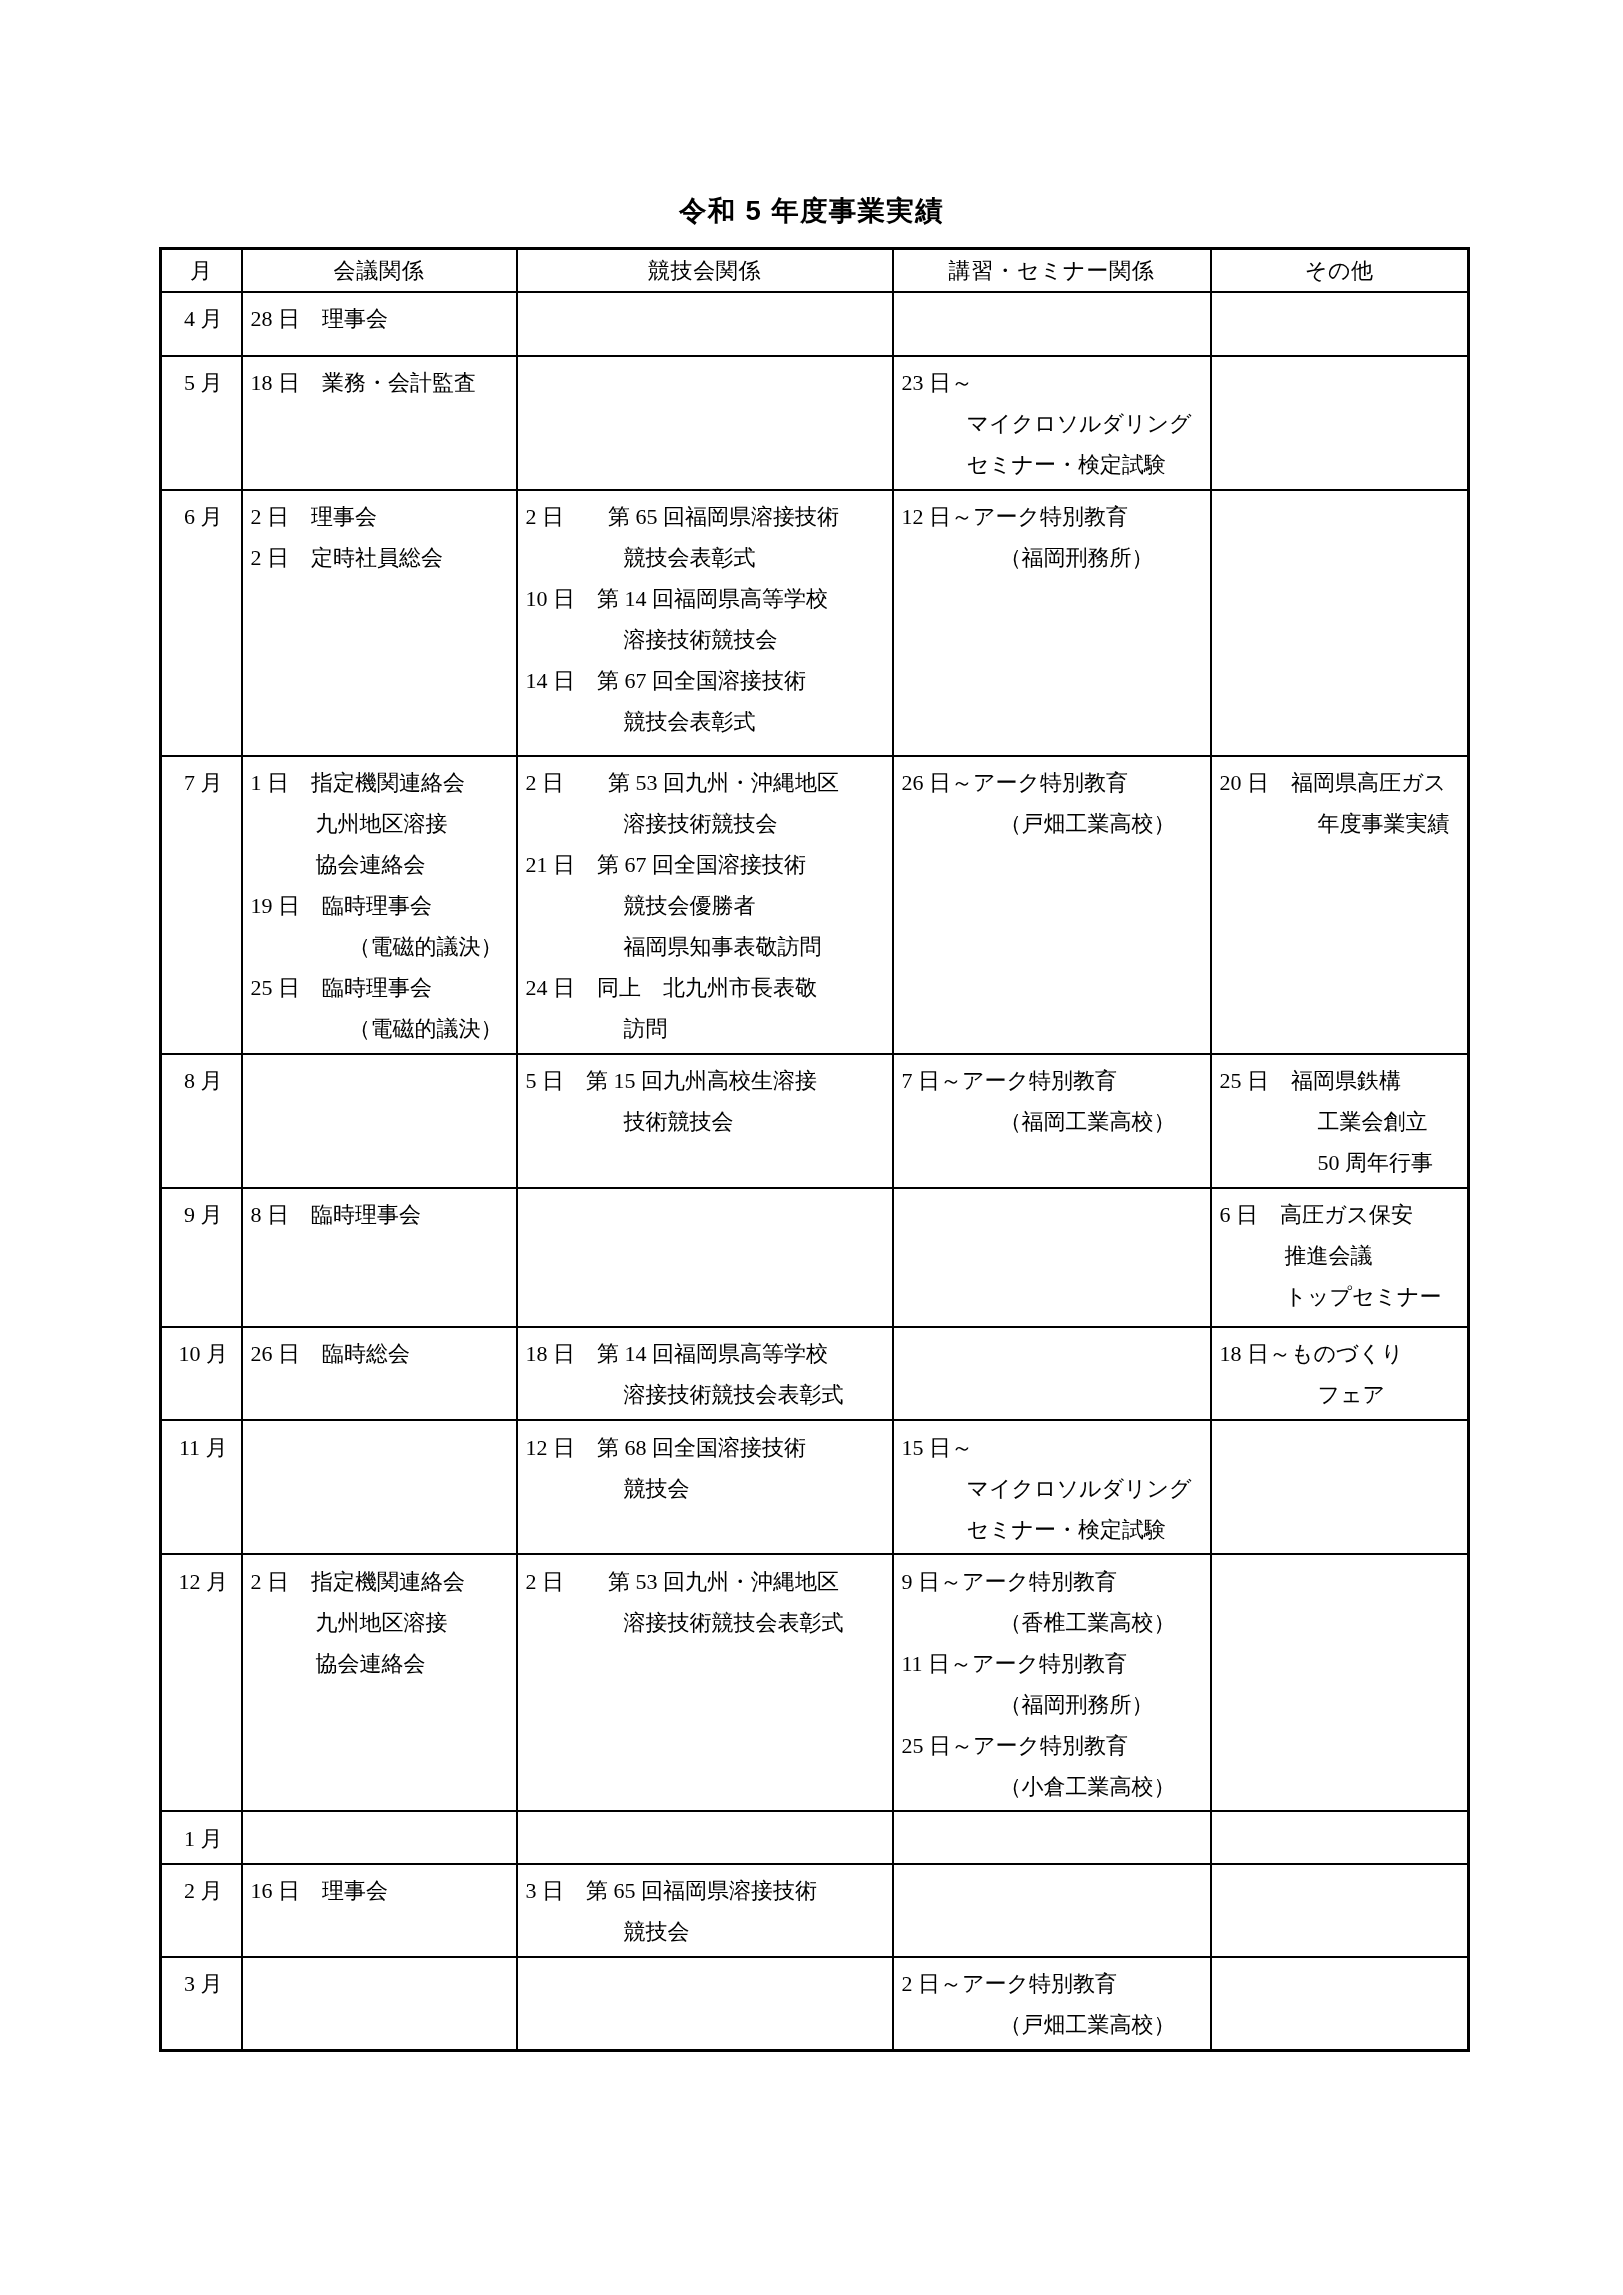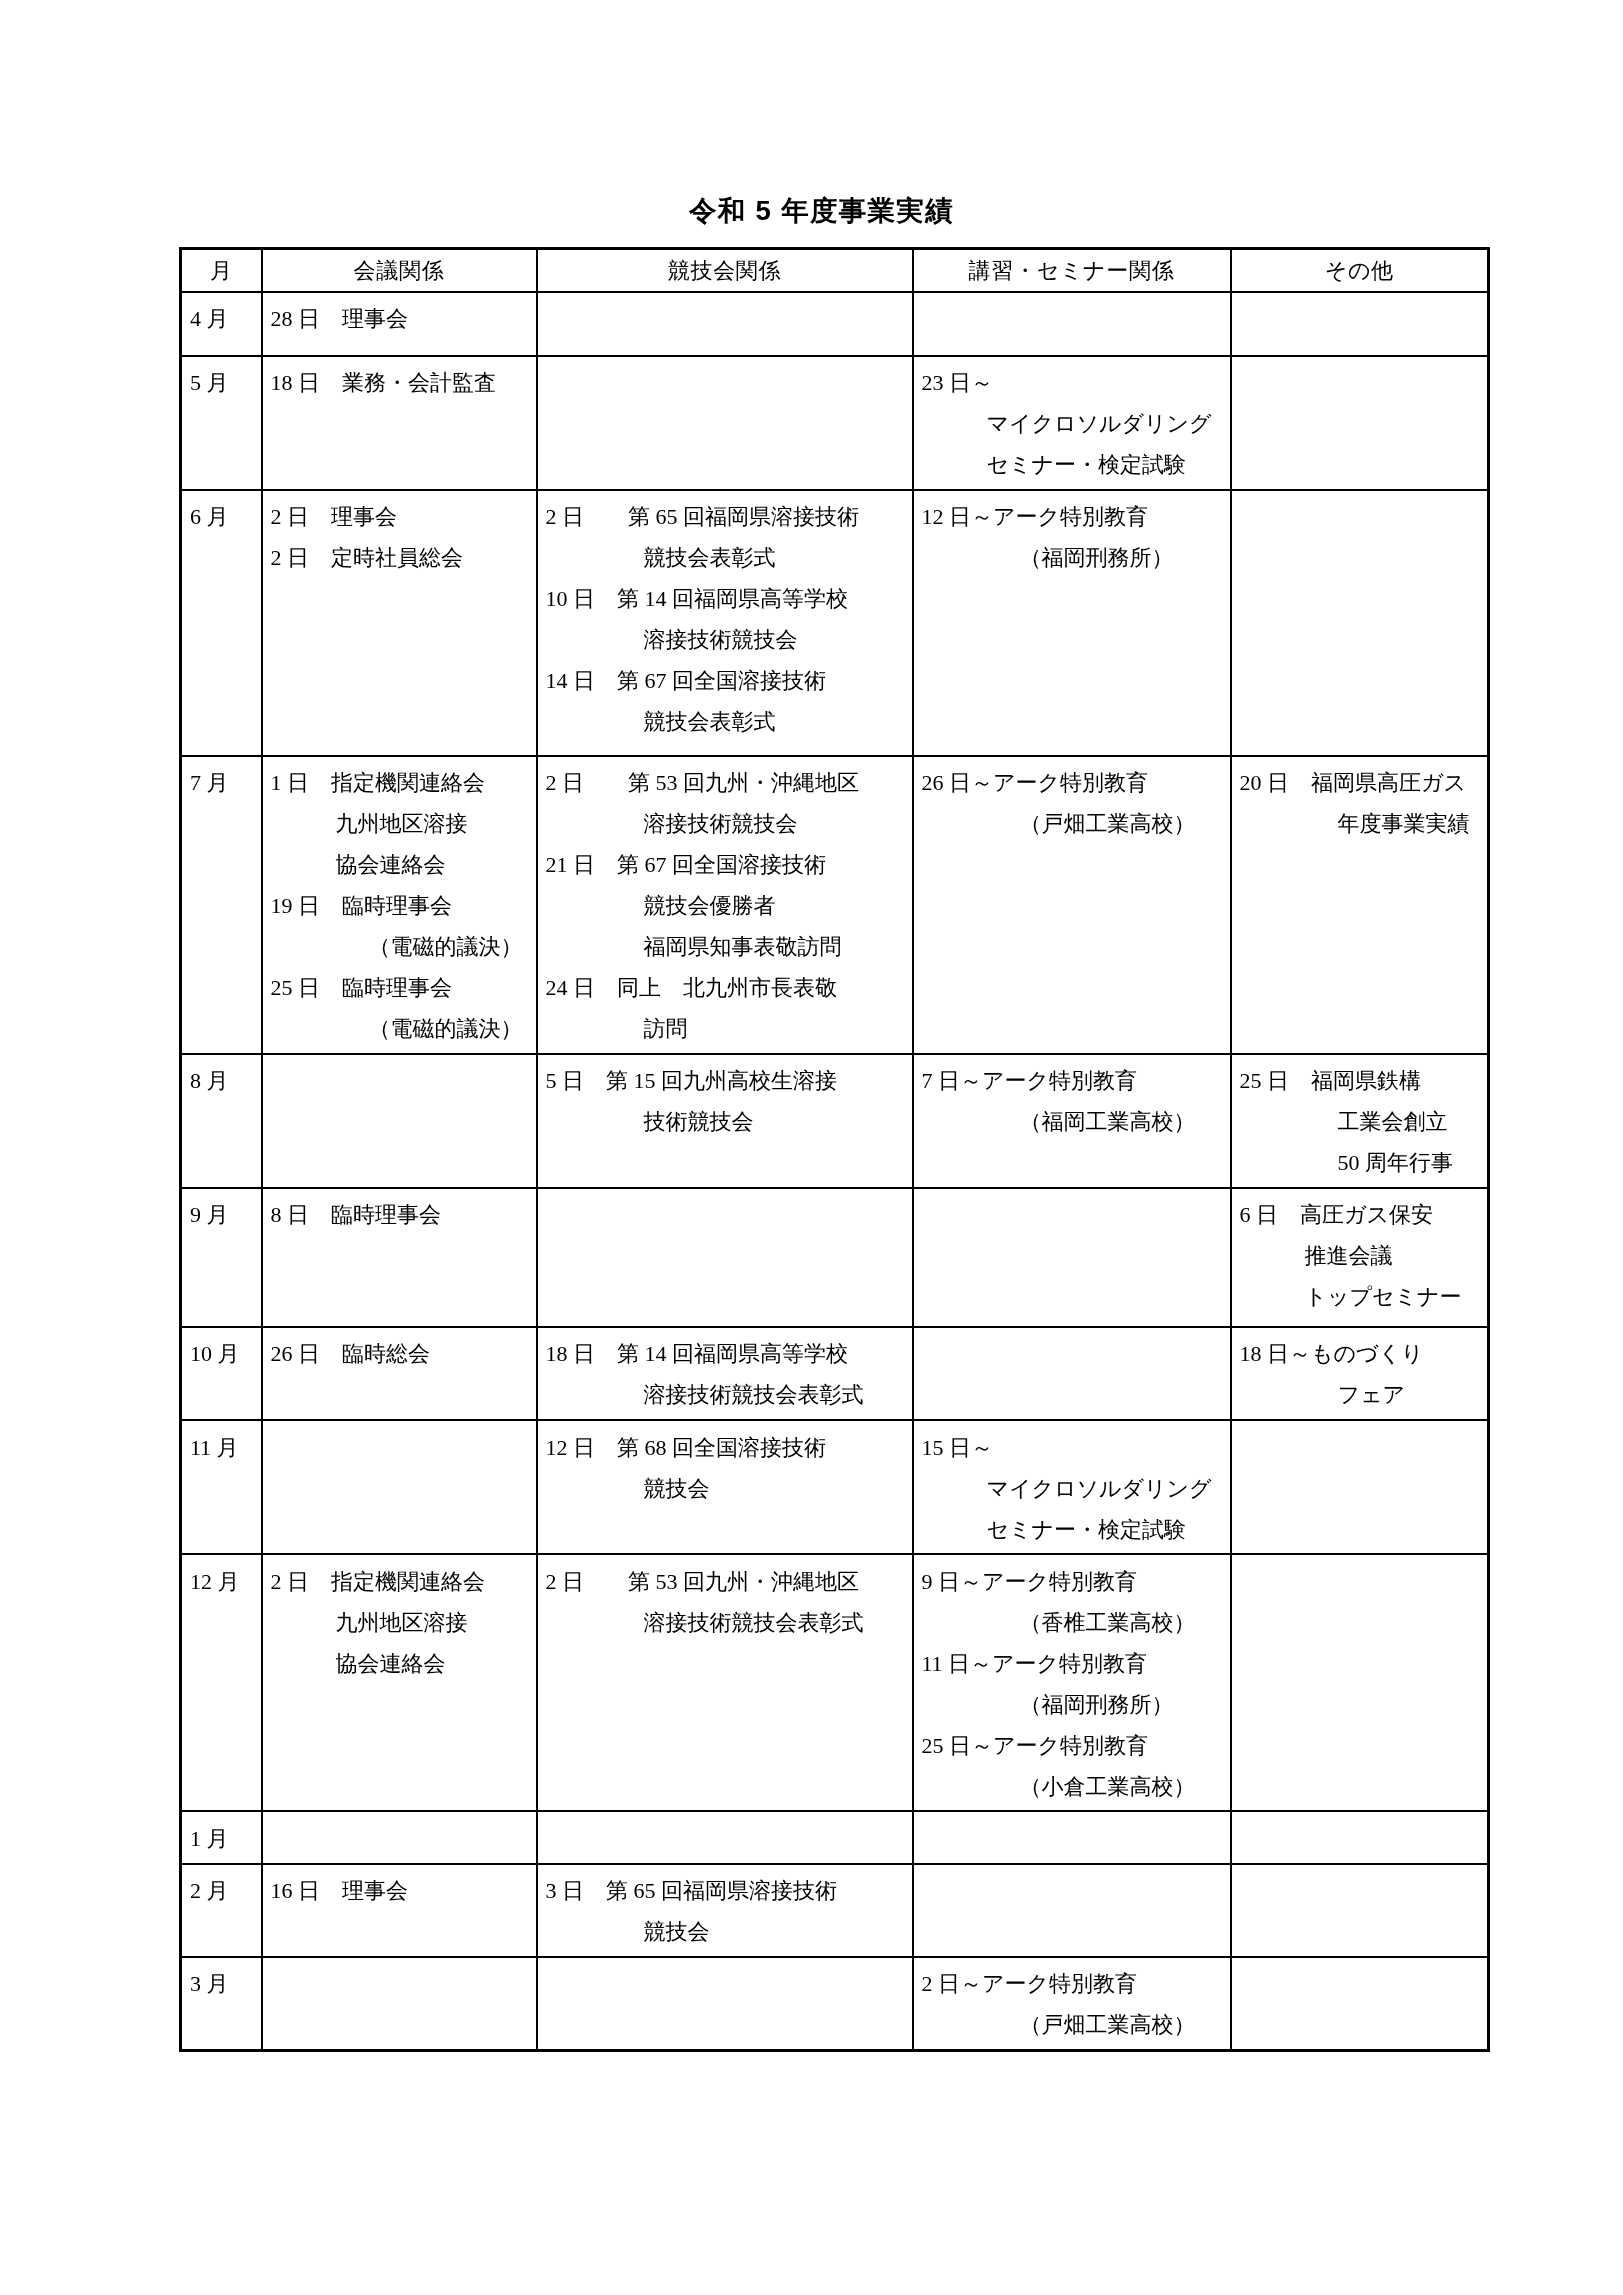--- a/index.html
+++ b/index.html
@@ -11,21 +11,20 @@
     width: 1623px;
     height: 2295px;
     font-family: "Liberation Serif", "DejaVu Serif", serif;
     color: #000000;
     position: relative;
   }
   .page {
     position: absolute;
     inset: 0;
     background: #ffffff;
-    margin-left: 20px;
   }
   .doc-title {
     position: absolute;
     top: 193px;
     left: 0;
     width: 100%;
     text-align: center;
     font-family: "Liberation Sans", "DejaVu Sans", sans-serif;
     font-weight: 600;
     font-size: 27.5px;
@@ -55,21 +54,21 @@
     border-bottom: 2.6px solid #000;
     letter-spacing: 0.7px;
   }
   table.results td {
     vertical-align: top;
     font-size: 22px;
     line-height: 41px;
     padding: 5.2px 3.9px 3.9px 7.9px;
   }
   td.month-cell {
-    text-align: left;
+    text-align: center;
     padding: 5.2px 0 3.9px 0;
     white-space: nowrap;
   }
   .ln {
     white-space: nowrap;
   }
   .ind1 { padding-left: 65px; }
   .ind2 { padding-left: 98px; }
 </style>
 </head>

